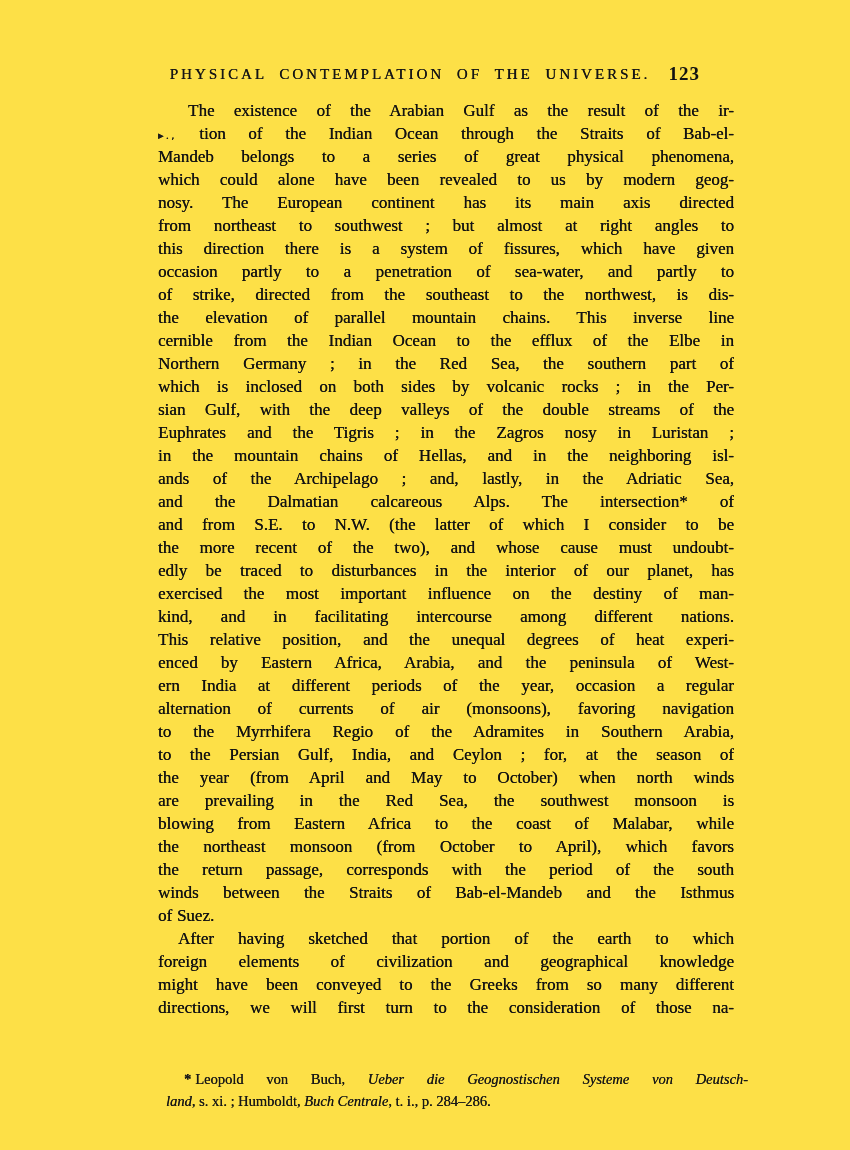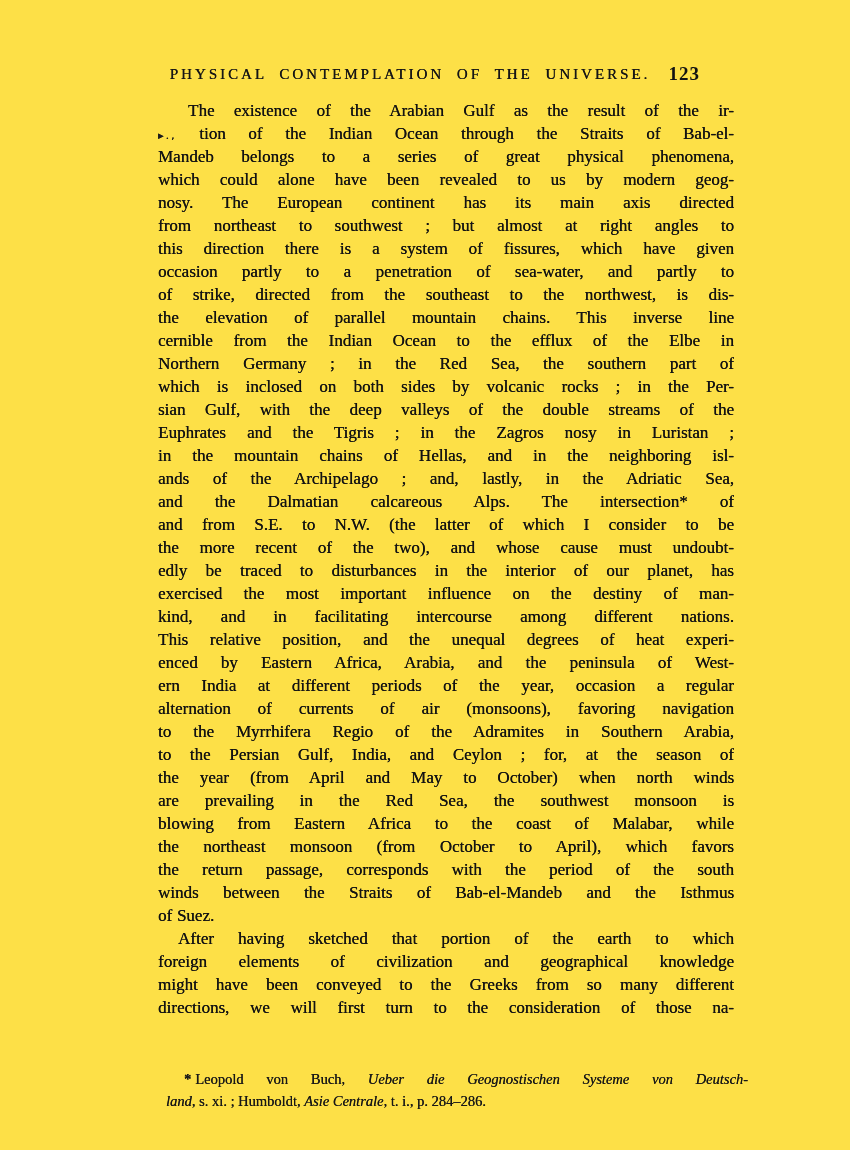--- a/index.html
+++ b/index.html
@@ -147,17 +147,17 @@
     <div class="ln">foreign elements of civilization and geographical knowledge</div>
     <div class="ln">might have been conveyed to the Greeks from so many different</div>
     <div class="ln">directions, we will first turn to the consideration of those na-</div>
   </div>
 
   <div class="footnote">
     <div class="fn-line just">
       <span class="fn-marker">*</span><span>Leopold von Buch, </span><span class="fn-italic">Ueber die Geognostischen Systeme von Deutsch-</span>
     </div>
     <div class="fn-line">
-      <span class="fn-italic">land</span><span>, s. xi. ; Humboldt, </span><span class="fn-italic">Asie Centrale</span><span>, t. i., p. 284–286.</span>
+      <span class="fn-italic">land</span><span>, s. xi. ; Humboldt, </span><span class="fn-italic">Buch Centrale</span><span>, t. i., p. 284–286.</span>
     </div>
   </div>
 
 </div>
 
 </body></html>

